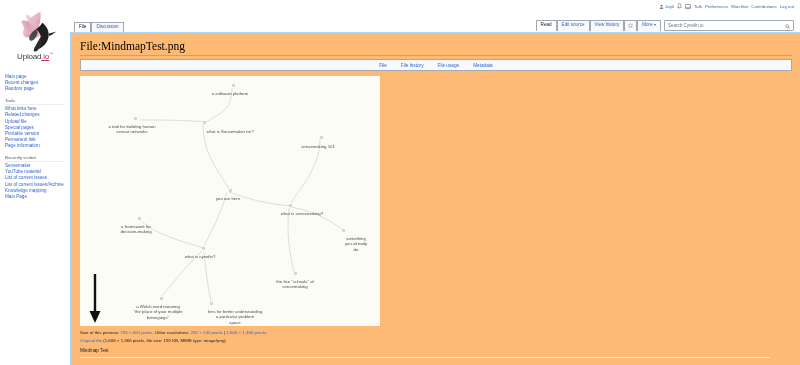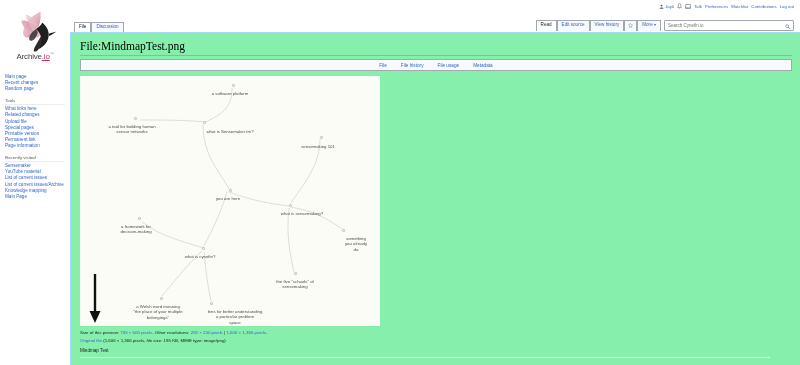--- a/index.html
+++ b/index.html
@@ -91,21 +91,21 @@
   #search-go { position:absolute; right:3px; top:2.5px; }
 
   #header-rule {
     position: absolute; left: 70px; right: 0; top: 32px;
     height: 1px; background: #a7d7f9;
   }
 
   
   #content {
     position: absolute; left: 70px; top: 33px; right: 0; bottom: 0;
-    background: #86efac; border-left: 1px solid #a7d7f9;
+    background: #fdba74; border-left: 1px solid #a7d7f9;
     padding: 5px 8px 0 9px; overflow: hidden;
   }
   #page-title {
     font-family: "Liberation Serif", serif;
     font-size: 11.5px; line-height: 13px;
     font-weight: normal; color: #000;
     margin: 2px 0 3px 0;
     padding-bottom: 2px;
     border-bottom: 1px solid #a2a9b1;
   }
@@ -160,21 +160,21 @@
     </defs>
     <path d="M62,6 C46,12 32,26 26,42 C22,53 24,60 31,62 C40,64 52,52 58,38 C62,28 63,15 62,6 Z" fill="url(#wingg)" opacity="0.92"></path>
     <path d="M20,26 C24,40 34,54 46,60 C54,64 60,62 60,55 C60,46 48,34 35,28 C29,25 23,24 20,26 Z" fill="url(#wingg2)" opacity="0.85"></path>
     <path d="M30,14 C34,30 42,46 53,56 C58,60 63,59 63,53 C62,42 52,26 41,17 C36,13 32,12 30,14 Z" fill="#e7bcc8" opacity="0.7"></path>
     <path d="M66,30 C74,36 80,46 80,56 C80,70 70,82 57,88 C62,78 64,70 63,62 C62,54 58,48 52,44 C58,40 63,35 66,30 Z" fill="#1f1f1f"></path>
     <path d="M63,60 C66,68 64,78 58,87 C55,92 50,94 48,92 C46,90 49,84 53,77 C57,70 60,64 63,60 Z" fill="#2b2b2b"></path>
     <path d="M52,44 C46,48 40,54 38,60 C36,66 38,70 43,69 C49,68 55,58 56,50 Z" fill="#3a3a3a" opacity="0.9"></path>
     <path d="M80,54 C86,52 93,50 97,49 C93,52 87,56 81,59 Z" fill="#1f1f1f"></path>
   </svg>
   <div id="logo-wordmark">
-    <span>Archive</span><span class="dotio">.io</span><span class="tm">™</span>
+    <span>Upload</span><span class="dotio">.io</span><span class="tm">™</span>
   </div>
 </div>
 
 <div id="sidebar">
   <div class="side-group">
     <a class="side-link" href="#">Main page</a>
     <a class="side-link" href="#">Recent changes</a>
     <a class="side-link" href="#">Random page</a>
   </div>
   <div class="side-group">

